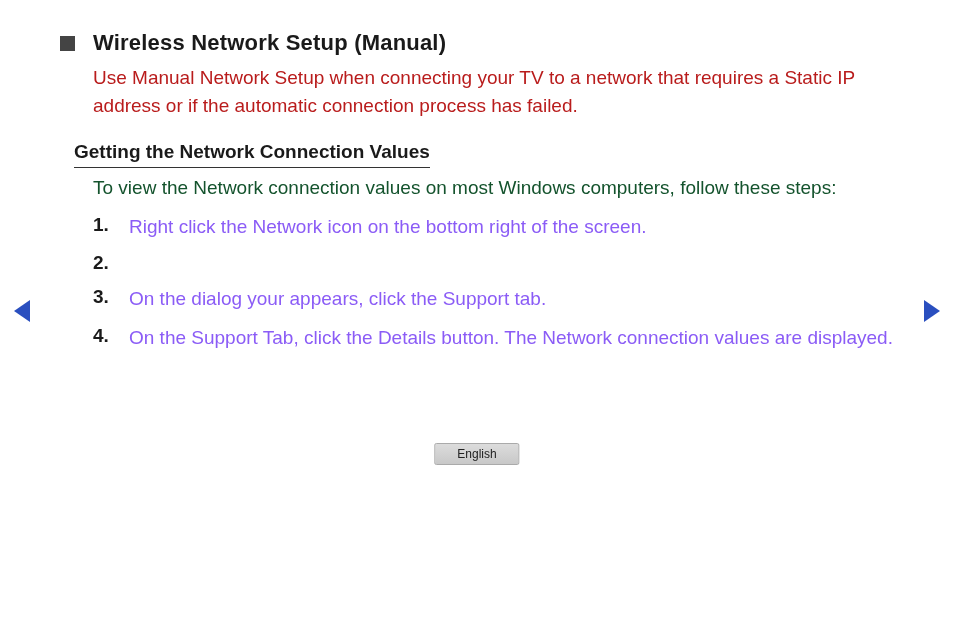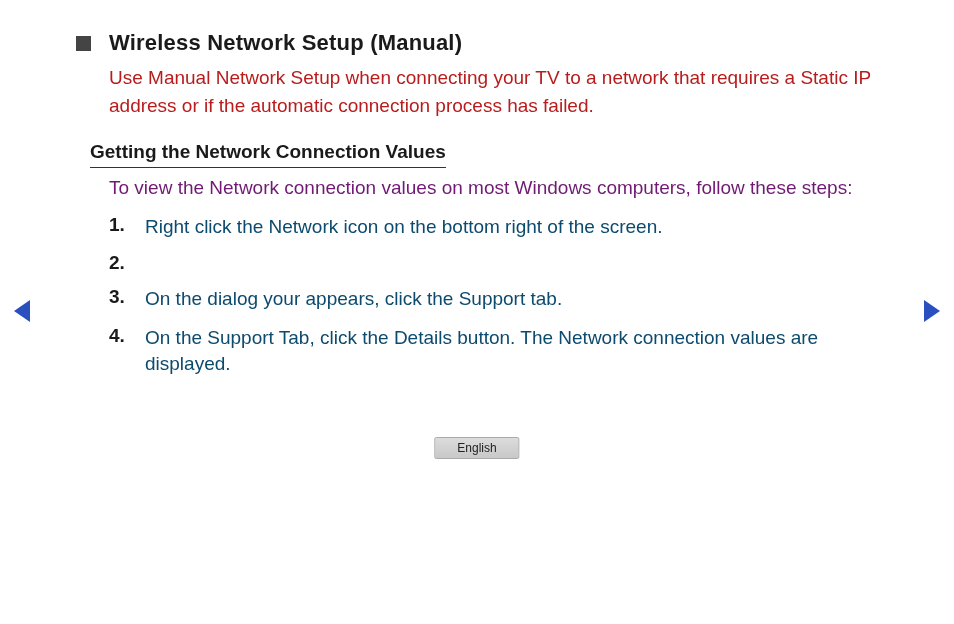--- a/index.html
+++ b/index.html
@@ -1,21 +1,21 @@
 <!DOCTYPE html>
 <html><head>
 <meta charset="utf-8">
 <style>
   * { box-sizing: border-box; margin: 0; padding: 0; }
   html, body { width: 954px; height: 624px; font-family: Arial, Helvetica, sans-serif; background: #fff; color: #1a1a1a; position: relative; }
   .page {
     width: 954px;
     height: 491px;
     position: relative;
-    padding: 30px 60px 0 76px;
+    padding: 30px 60px 0 60px;
   }
   .bullet-row {
     display: flex;
     align-items: flex-start;
     gap: 18px;
     margin-bottom: 8px;
   }
   .square-bullet {
     width: 15px;
     height: 15px;
@@ -42,50 +42,50 @@
     padding-bottom: 4px;
     border-bottom: 1px solid #333;
     display: inline-block;
     margin-bottom: 6px;
   }
   .lead {
     font-size: 19px;
     line-height: 1.45;
     margin-left: 33px;
     margin-bottom: 12px;
-    color: #701a75;
+    color: #14532d;
   }
   .step {
     display: flex;
     align-items: flex-start;
     gap: 14px;
     margin-left: 33px;
     margin-bottom: 12px;
   }
   .step-num {
     font-size: 19px;
     font-weight: bold;
     min-width: 22px;
   }
   .step-text {
     font-size: 19px;
     line-height: 1.4;
-    color: #0c4a6e;
+    color: #8b5cf6;
   }
   .nav-arrow {
     position: absolute;
     top: 300px;
     cursor: pointer;
   }
   .nav-arrow.left { left: 14px; }
   .nav-arrow.right { right: 14px; }
   .nav-arrow svg { display: block; }
   .lang-tab {
     position: absolute;
-    bottom: 32px;
+    bottom: 26px;
     left: 50%;
     transform: translateX(-50%);
     background: linear-gradient(#dcdcdc, #c8c8c8);
     border: 1px solid #aaa;
     border-radius: 2px;
     font-size: 12px;
     padding: 3px 22px;
     color: #222;
   }
 </style>

